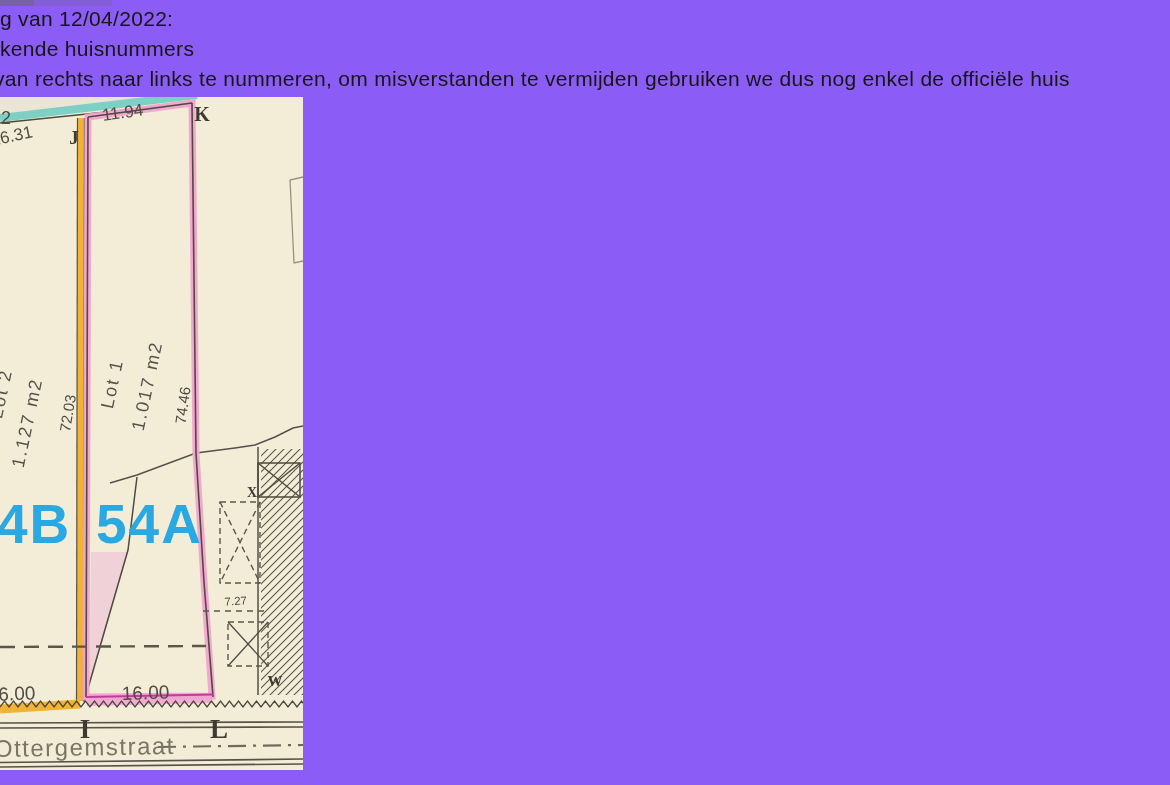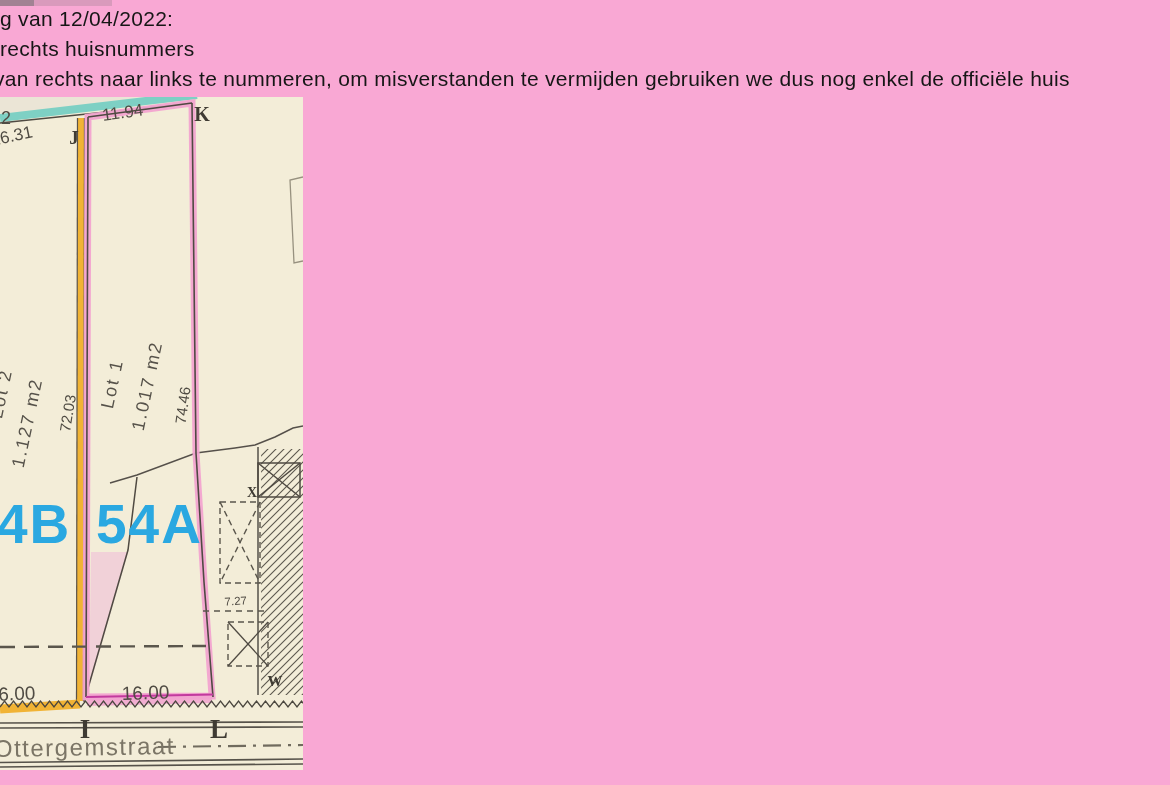--- a/index.html
+++ b/index.html
@@ -1,17 +1,17 @@
 <!DOCTYPE html>
 <html><head>
 <meta charset="utf-8">
 <style>
   html,body{margin:0;padding:0;background:#ffffff;}
   .page{
-    position:relative;width:1170px;height:785px;background:#f9a8d4;
+    position:relative;width:1170px;height:785px;background:#8b5cf6;
     overflow:hidden;font-family:"Liberation Sans",sans-serif;
   }
   .doc-line{
     position:absolute;white-space:nowrap;color:#161616;font-size:21px;
     letter-spacing:.3px;line-height:26px;
   }
   .remnant{position:absolute;top:0;left:0;height:6px;background:#6a6a6a;}
   .remnant.faint{width:112px;opacity:.22;}
   .remnant.dark{width:34px;opacity:.5;}
   .map-wrap{
@@ -27,21 +27,21 @@
 </style>
 </head>
 <body>
 
 <div class="page">
 
   <div class="remnant faint"></div>
   <div class="remnant dark"></div>
 
   <div class="doc-line" style="left:0;top:6px">g van 12/04/2022:</div>
-  <div class="doc-line" style="left:0;top:36px">rechts huisnummers</div>
+  <div class="doc-line" style="left:0;top:36px">kende huisnummers</div>
   <div class="doc-line" style="left:-6px;top:66px">van rechts naar links te nummeren, om misverstanden te vermijden gebruiken we dus nog enkel de officiële huis</div>
 
   <div class="map-wrap">
     <svg width="303" height="673" viewBox="0 0 303 673">
       <defs>
         <clipPath id="hatchClip">
             <rect x="261" y="352" width="42" height="246"></rect>
           </clipPath>
       </defs>
 

